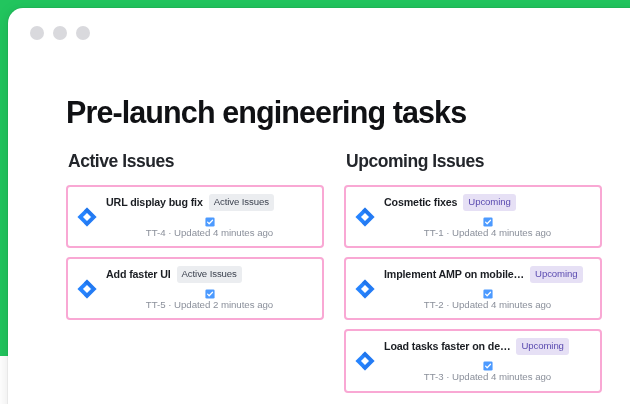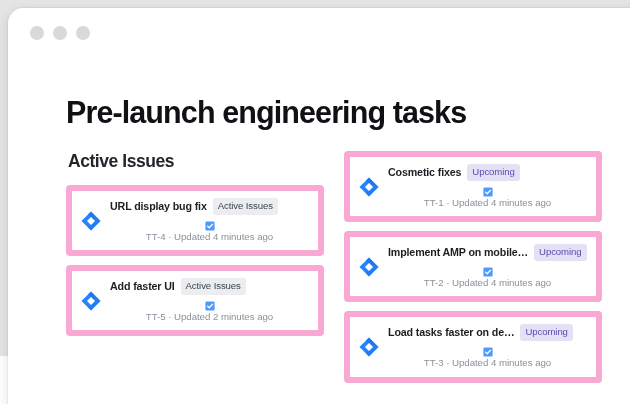--- a/index.html
+++ b/index.html
@@ -12,21 +12,21 @@
     overflow: hidden;
     background: #ffffff;
     font-family: "Liberation Sans", sans-serif;
     -webkit-font-smoothing: antialiased;
   }
 
   #stage {
     position: relative;
     width: 630px;
     height: 356px;
-    background: #e5e5e5;
+    background: #22c55e;
   }
 
   
   .window {
     position: absolute;
     left: 8px;
     top: 8px;
     width: 640px;   
     height: 420px;  
     background: #ffffff;
@@ -98,21 +98,21 @@
   
   .card {
     display: flex;
     align-items: center;
     box-sizing: border-box;
     width: 100%;
     min-height: 38px;
     padding: 7px 9px 7px 8px;
     margin-bottom: 9px;
     background: #ffffff;
-    border: 6px solid #f9a8d4;
+    border: 2px solid #f9a8d4;
     border-radius: 4px;
   }
 
   .card-icon {
     flex: 0 0 auto;
     width: 22px;
     height: 22px;
     margin-right: 8px;
     display: block;
   }
@@ -267,20 +267,21 @@
             <path d="M3.1 6.2 L5 8.1 L9 3.9" fill="none" stroke="#ffffff" stroke-width="1.5" stroke-linecap="round" stroke-linejoin="round"></path>
           </svg>
         </span>
         <span class="card-meta">TT-5 · Updated 2 minutes ago</span>
       </div>
     </div>
   </div>
             </div>
   </div>
           <div class="column">
+    <div class="column-title">Upcoming Issues</div>
     <div class="column-cards">
               <div class="card">
     <span class="card-icon">
       <svg viewBox="0 0 24 24" width="22" height="22" aria-hidden="true">
         <defs>
           <linearGradient id="jg1" x1="0.1" y1="0.1" x2="0.75" y2="0.8">
             <stop offset="0%" stop-color="#2684ff"></stop>
             <stop offset="100%" stop-color="#2684ff"></stop>
           </linearGradient>
           <linearGradient id="jg2" x1="0.2" y1="0.2" x2="0.85" y2="0.9">

